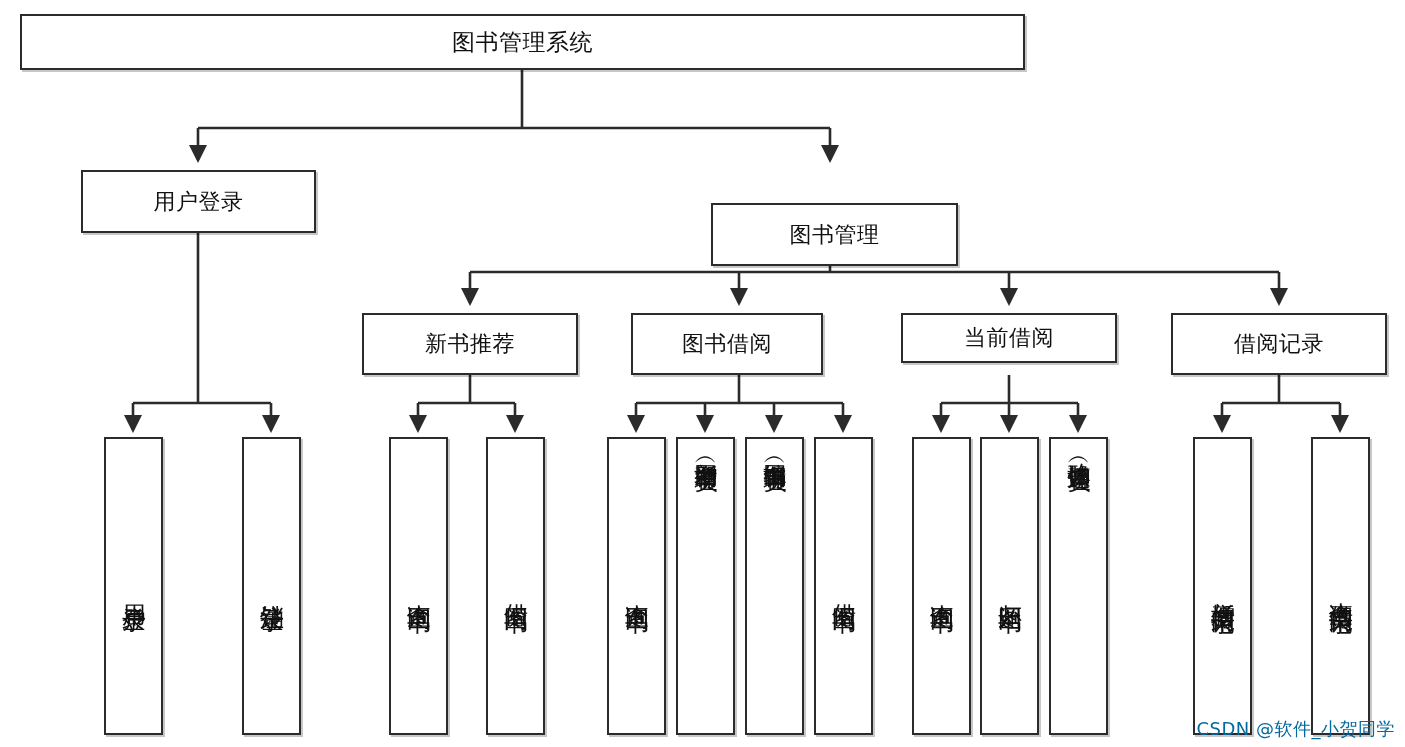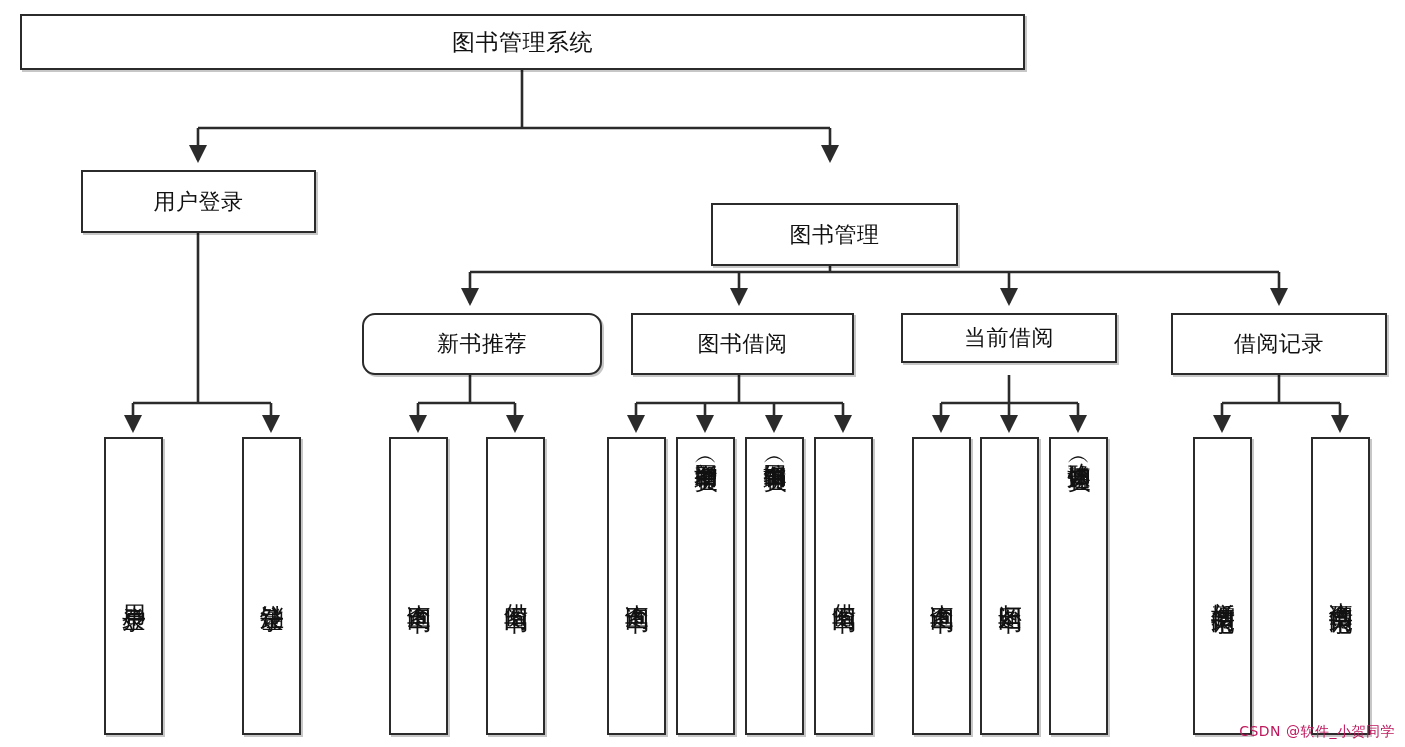--- a/index.html
+++ b/index.html
@@ -54,22 +54,22 @@
   .node.v.tall .lbl{font-size:23px;letter-spacing:1px;}
   .node.v.mid .lbl{
     align-self:center;
   }
 
   
   #watermark{
     position:absolute;
     right:10px;
     bottom:6px;
-    font-size:14px;
-    color:#be185d;
+    font-size:18px;
+    color:#0369a1;
     letter-spacing:0.5px;
     white-space:nowrap;
     font-family:"DejaVu Sans","Liberation Sans",sans-serif;
   }
 </style>
 </head>
 <body>
 
 <div id="diagram">
 
@@ -128,25 +128,25 @@
   </div>
 
   <div class="node h" style="left:81px;top:170px;width:235px;height:63px;">
     <span class="lbl">用户登录</span>
   </div>
 
   <div class="node h" style="left:711px;top:170px;width:247px;height:63px;margin-top:33px;">
     <span class="lbl">图书管理</span>
   </div>
 
-  <div class="node h" style="left:362px;top:313px;width:240px;height:62px;border-radius:13px;">
+  <div class="node h" style="left:362px;top:313px;width:216px;height:62px;">
     <span class="lbl">新书推荐</span>
   </div>
 
-  <div class="node h" style="left:631px;top:313px;width:223px;height:62px;">
+  <div class="node h" style="left:631px;top:313px;width:192px;height:62px;">
     <span class="lbl">图书借阅</span>
   </div>
 
   <div class="node h" style="left:901px;top:313px;width:216px;height:50px;">
     <span class="lbl">当前借阅</span>
   </div>
 
   <div class="node h" style="left:1171px;top:313px;width:216px;height:62px;align-items:center;">
     <span class="lbl">借阅记录</span>
   </div>

